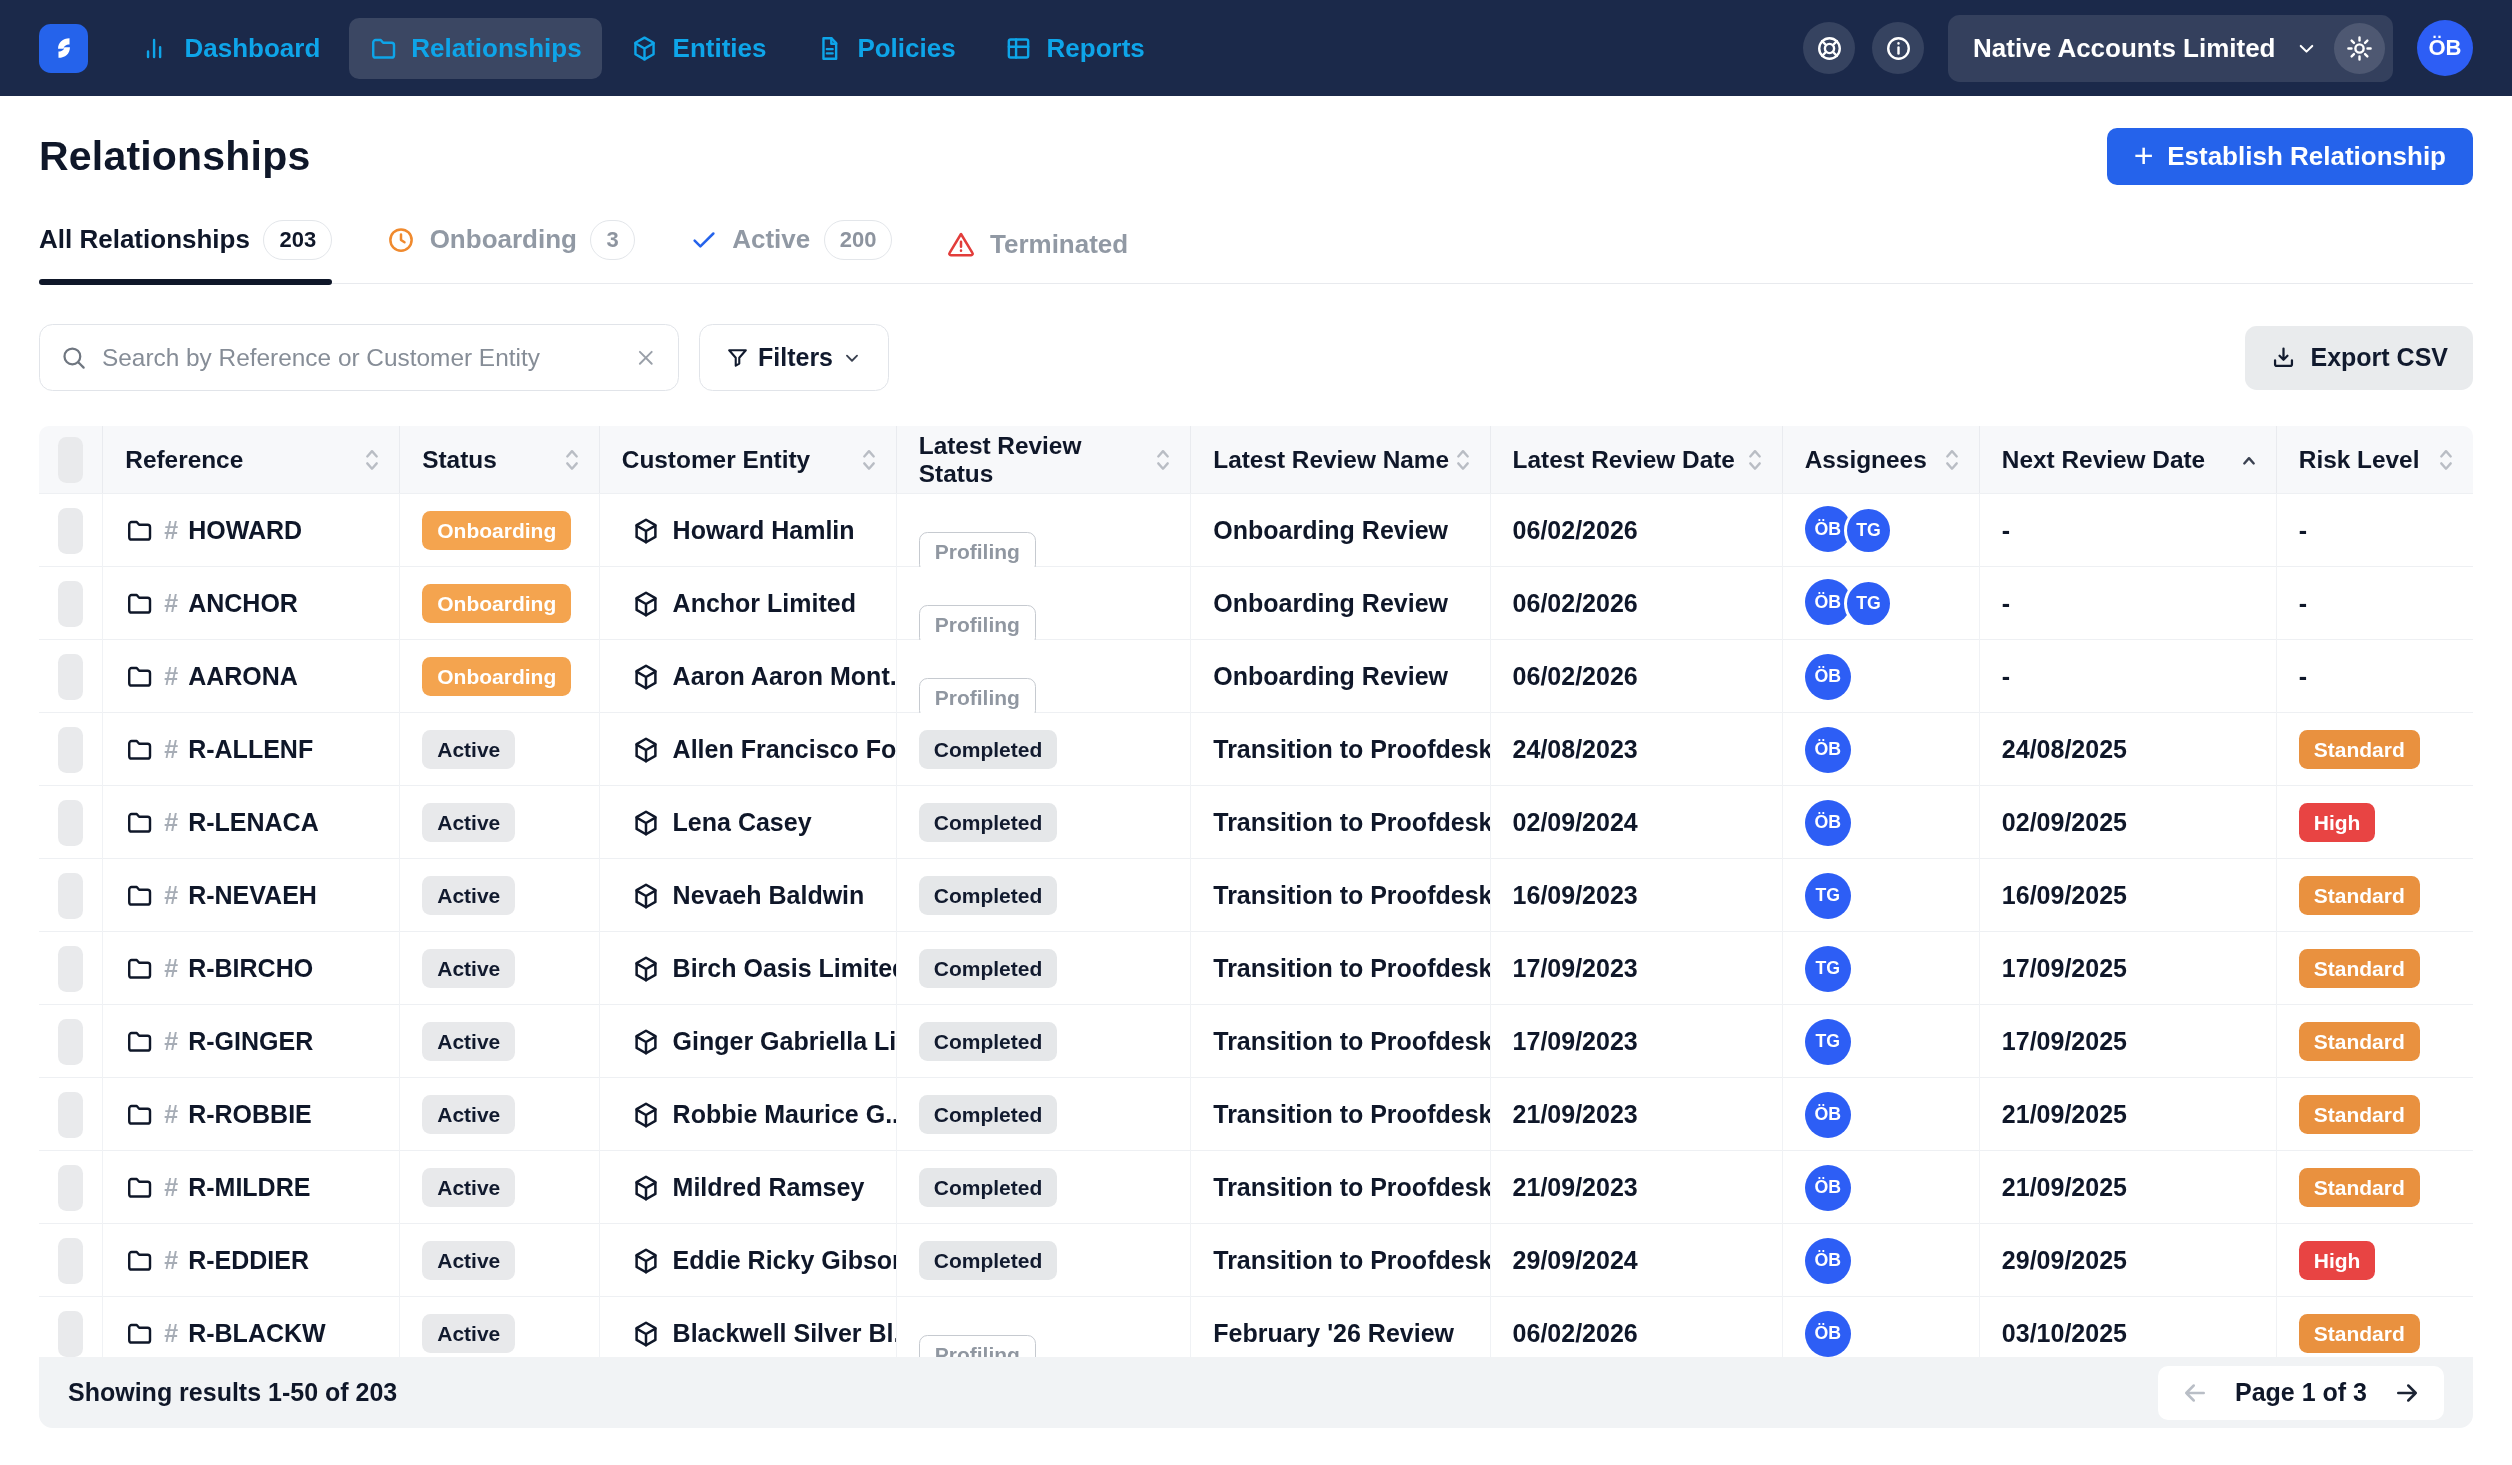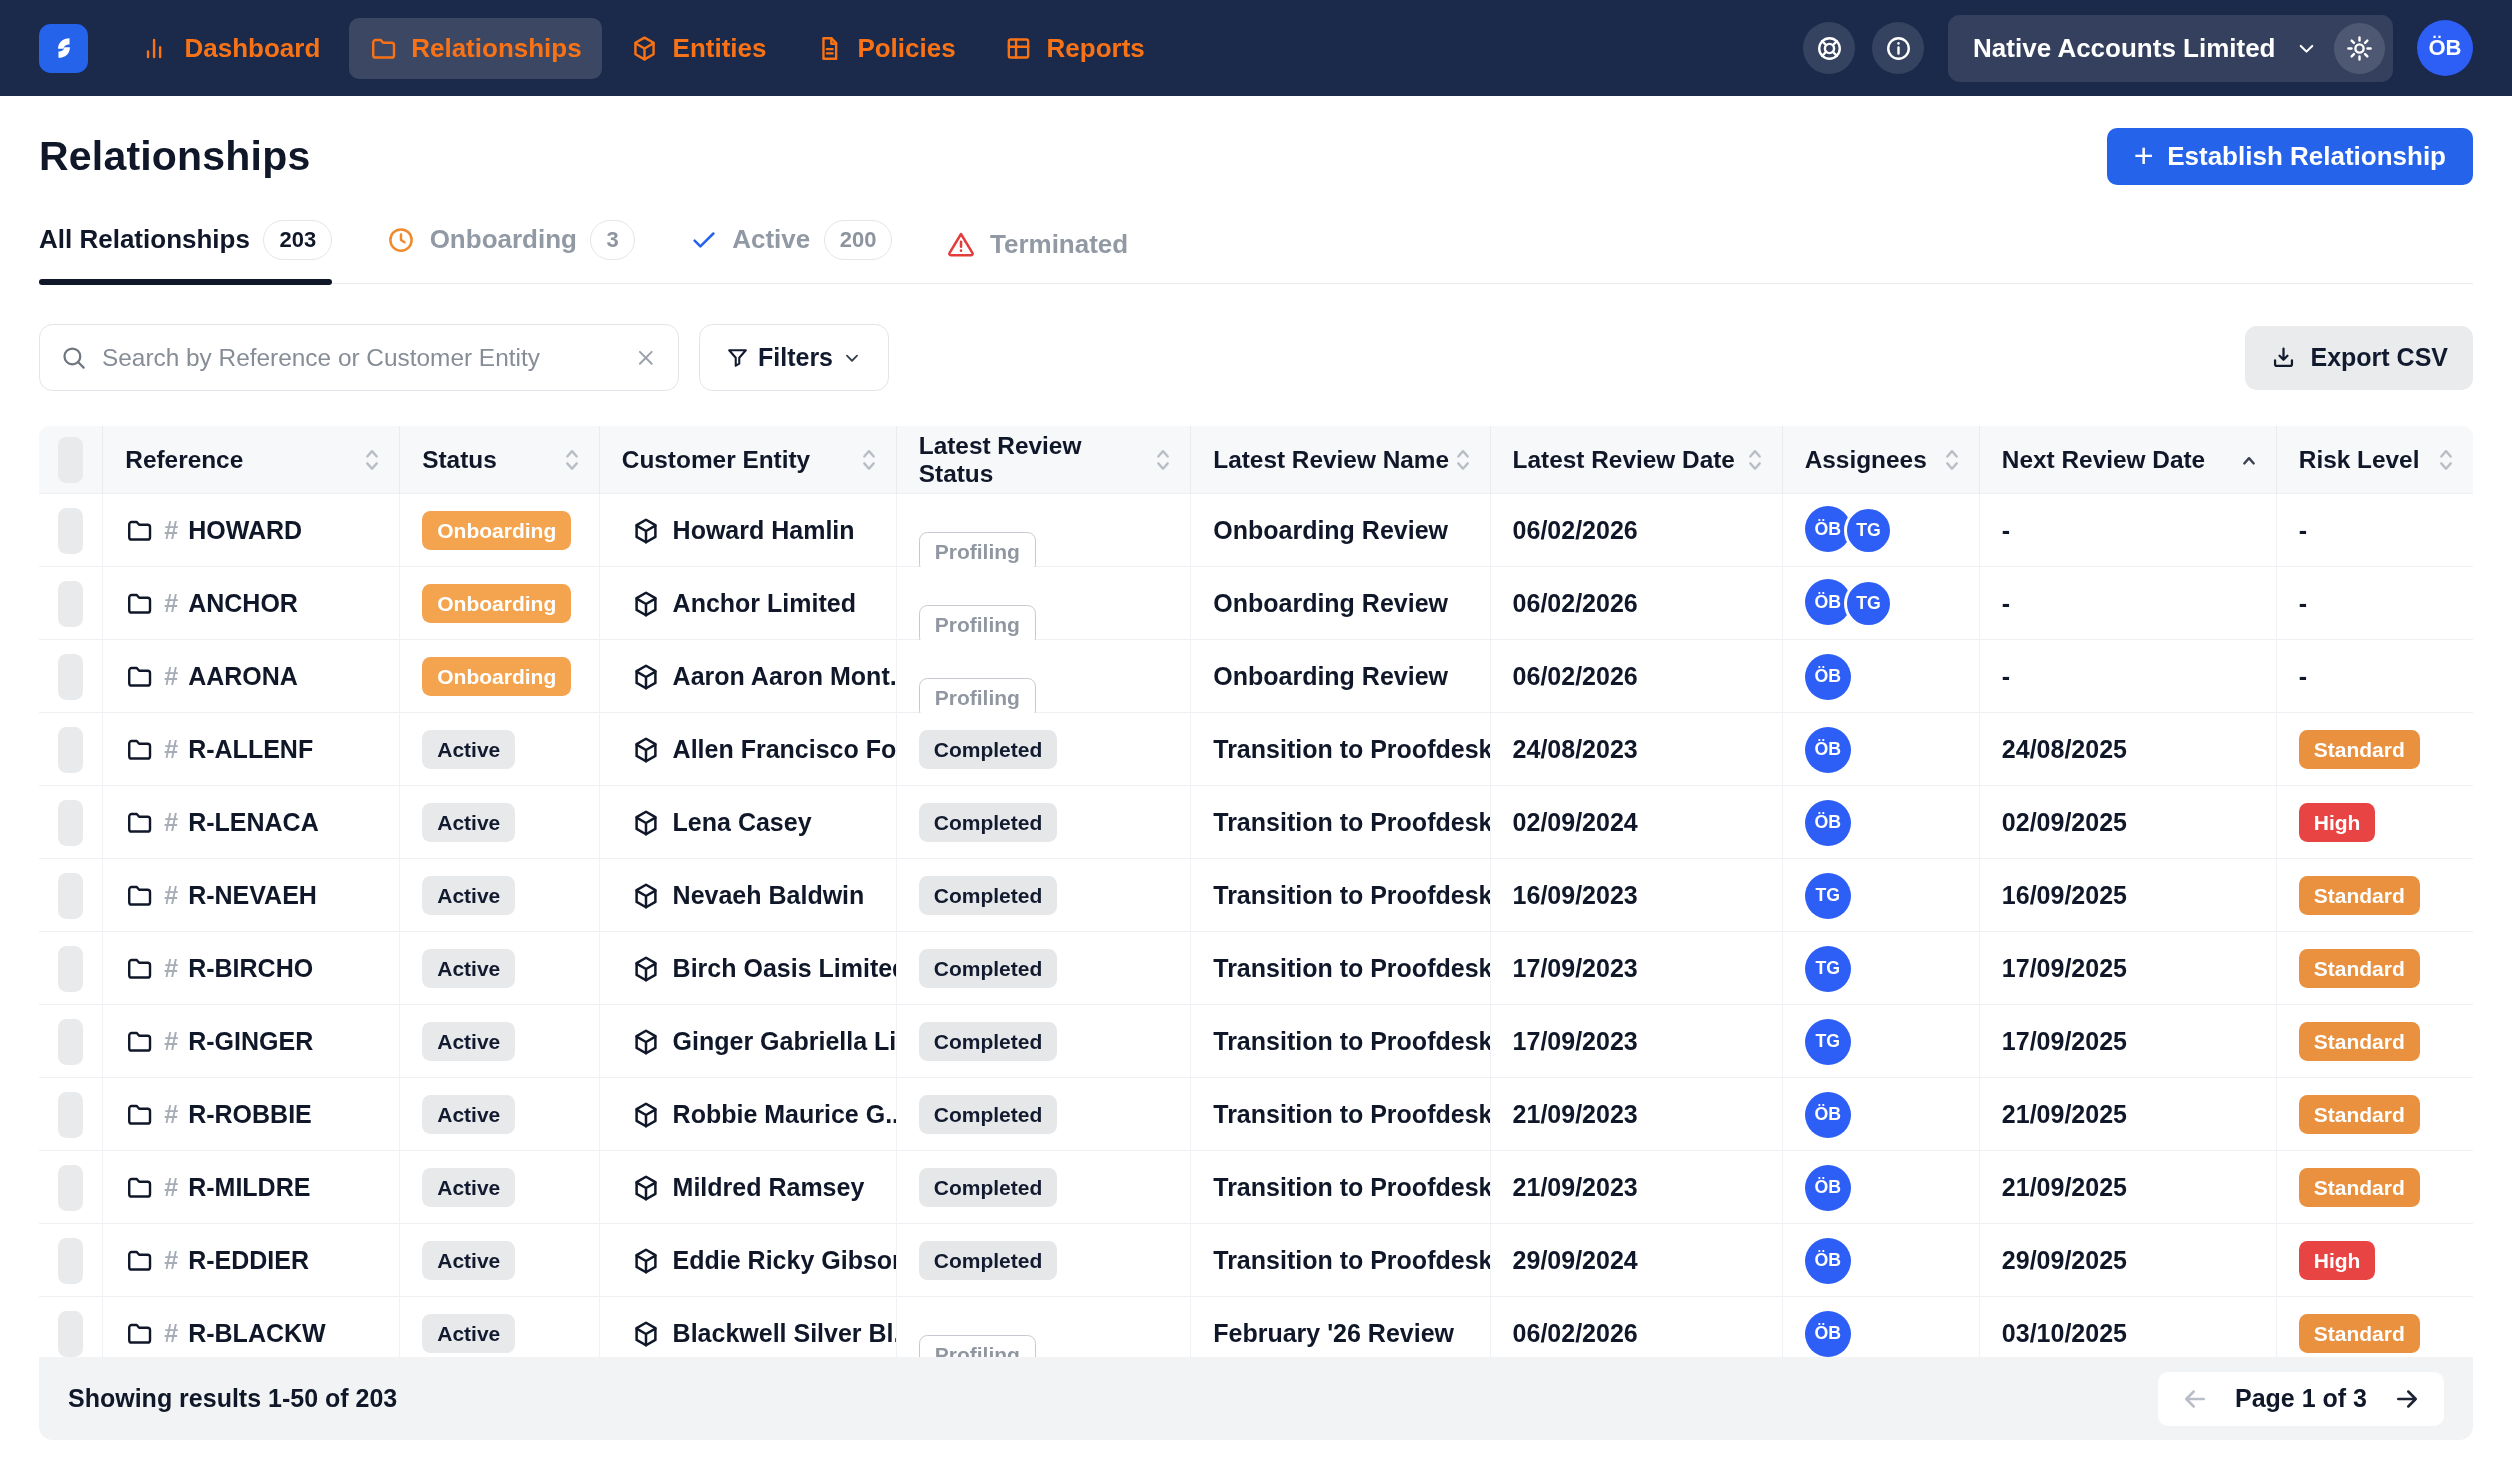--- a/index.html
+++ b/index.html
@@ -17,21 +17,21 @@
     height: 96px; background: #1b294a; display: flex; align-items: center;
     padding: 0 39px;
   }
   .brand {
     width: 49px; height: 49px; border-radius: 11.8px; background: #2563eb;
     display: flex; align-items: center; justify-content: center; margin-right: 34px;
     flex: 0 0 auto; cursor: pointer;
   }
   .nav-items { display: flex; align-items: center; gap: 8.4px; }
   .nav-item {
-    display: flex; align-items: center; gap: 13.5px; color: #f97316;
+    display: flex; align-items: center; gap: 13.5px; color: #0ea5e9;
     font-size: 26px; font-weight: 700; padding: 15px 20px; border-radius: 10px;
     cursor: pointer; white-space: nowrap;
   }
   .nav-item.active { background: rgba(255,255,255,0.14); }
   .nav-item .nicon { width: 29px; height: 29px; }
   .nav-right { margin-left: auto; display: flex; align-items: center; }
   .util-btn {
     width: 52px; height: 52px; border-radius: 50%; background: rgba(255,255,255,0.12);
     color: #fff; display: flex; align-items: center; justify-content: center;
     margin-left: 17px; cursor: pointer;
@@ -146,21 +146,21 @@
   .avatars { display: flex; }
   .avatar-sm {
     width: 46px; height: 46px; border-radius: 50%; background: #2d5ef5; color: #fff;
     font-size: 17.7px; font-weight: 700; display: flex; align-items: center; justify-content: center;
     flex: 0 0 auto;
   }
   .avatar-sm + .avatar-sm { margin-left: -6.7px; border: 3.4px solid #fff; width: 49px; height: 49px; }
 
   
   .table-footer {
-    height: 83px; background: #f1f3f5; border-radius: 0 0 13.5px 13.5px;
+    height: 71px; background: #f1f3f5; border-radius: 0 0 13.5px 13.5px;
     display: flex; align-items: center; justify-content: space-between; padding: 0 29px;
   }
   .results-text { font-size: 25px; font-weight: 700; color: #0f1729; }
   .pagination { background: #fff; border-radius: 10px; height: 54px; display: flex; align-items: center;
                 gap: 25px; padding: 0 22px; }
   .pg-arrow { width: 30px; height: 30px; cursor: pointer; }
   .pg-arrow.prev { color: #b9bec6; }
   .pg-arrow.next { color: #1c2434; }
   .pg-label { font-size: 25px; font-weight: 700; color: #0f1729; white-space: nowrap; }
 </style>

